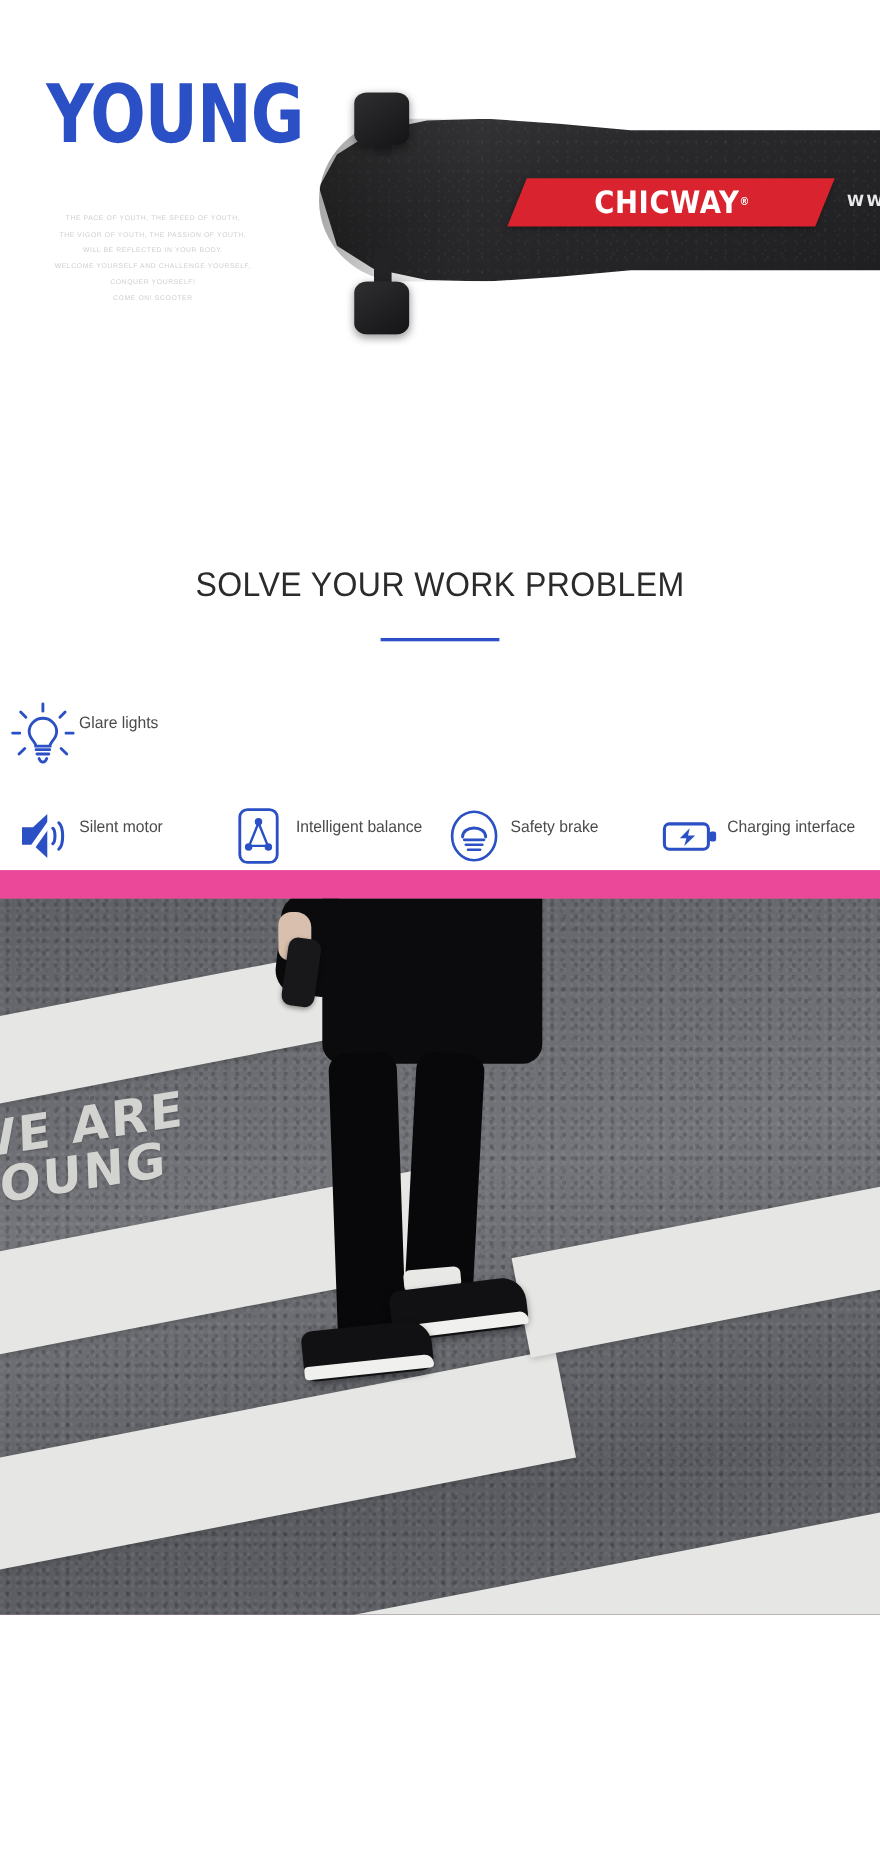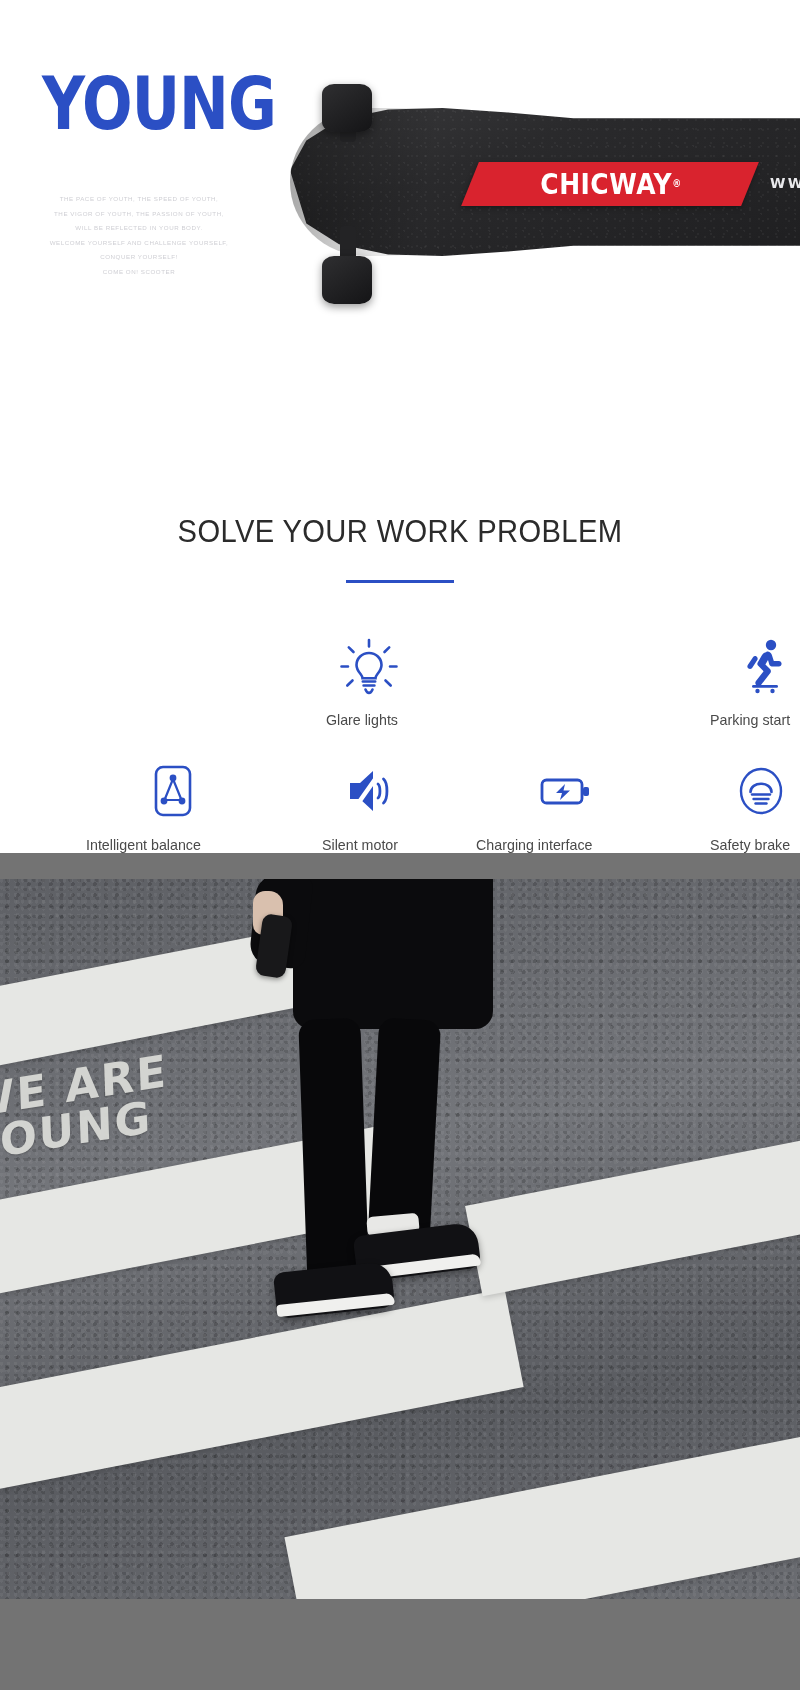--- a/index.html
+++ b/index.html
@@ -5,23 +5,23 @@
 <style>
   * { margin:0; padding:0; box-sizing:border-box; }
   html, body {
     width:800px;
     background:#ffffff;
     font-family:"Liberation Sans", sans-serif;
   }
   .page {
     position:relative;
     width:800px;
-    height:1690px;
+    height:1468px;
     overflow:hidden;
-    background:#737373;
+    background:#ec4899;
   }
 
   
   .hero {
     position:relative;
     width:800px;
     height:480px;
     background:#ffffff;
     overflow:hidden;
   }
@@ -173,22 +173,22 @@
   }
   .feature-row {
     display:flex;
     justify-content:space-between;
     align-items:flex-start;
   }
   .feature-row.row2 { margin-top:32px; }
   .feature-cell {
     flex:1 1 0;
     display:flex;
-    flex-direction:column;
-    align-items:flex-end;
+    flex-direction:row;
+    align-items:flex-start;
   }
   .feature-icon {
     height:62px;
     display:flex;
     align-items:center;
     justify-content:center;
   }
   .feature-label {
     margin-top:14px;
     font-family:"Liberation Sans", sans-serif;
@@ -337,42 +337,41 @@
                 <path d="M24.8 44.5h12.4M25.6 48.5h10.8"></path>
                 <path d="M27.5 52.5c.9 2.2 2 3.4 3.5 3.4s2.6-1.2 3.5-3.4"></path>
                 <path d="M31 9.5V3M15.5 15L10.8 10.3M46.5 15l4.7-4.7M10 29.5H3.5M58.5 29.5H52M14.5 43.5l-5.2 5M47.5 43.5l5.2 5"></path>
               </g>
             </svg>
           </div>
           <div class="feature-label">Glare lights</div>
         </div>
 
 
+
+
+
+      </div>
+
+      <div class="feature-row row2">
+
+
         <div class="feature-cell">
           <div class="feature-icon">
             <svg width="62" height="58" viewBox="0 0 62 58">
-              <g fill="#2b4fc4">
-                <circle cx="41" cy="8" r="5.2"></circle>
-                <path d="M36.5 15c-2 .4-3.6 1.6-4.6 3.3l-4.2 7.1c-.6 1-.5 2.3.3 3.1l5.6 5.8-7.6 9.6c-1.1 1.4-.9 3.4.5 4.5 1.4 1.1 3.4.9 4.5-.5l9.3-11.8c.9-1.2.8-2.9-.3-4l-4.6-4.6 2.6-4.4 1.3 4.4c.3 1.1 1.3 1.9 2.5 1.9h7.1c1.5 0 2.7-1.2 2.7-2.7s-1.2-2.7-2.7-2.7h-5.1l-2-6.3c-.7-2.2-2.8-3.6-5.1-3.2z"></path>
-                <path d="M26.5 19.5c-1.1-.8-2.7-.5-3.5.7l-5.2 7.8c-.8 1.2-.5 2.8.7 3.6 1.2.8 2.8.5 3.6-.7l5.2-7.8c.8-1.2.4-2.8-.8-3.6z"></path>
-                <rect x="22" y="48" width="26" height="2.8" rx="1.4"></rect>
-                <circle cx="27.5" cy="54" r="2.2"></circle>
-                <circle cx="42.5" cy="54" r="2.2"></circle>
+              <path d="M12 21 H22 L35 9 V49 L22 37 H12 Z" fill="#2b4fc4"></path>
+              <g fill="none" stroke="#2b4fc4" stroke-width="2.8" stroke-linecap="round">
+                <path d="M40 22c2.6 2 2.6 12 0 14"></path>
+                <path d="M45.5 17c4.6 4 4.6 20 0 24"></path>
               </g>
+              <path d="M45 6 L14 50" stroke="#ffffff" stroke-width="4.5" stroke-linecap="round" fill="none"></path>
             </svg>
           </div>
-          <div class="feature-label">Parking start</div>
+          <div class="feature-label">Silent motor</div>
         </div>
-
-
-
-      </div>
-
-      <div class="feature-row row2">
-
 
         <div class="feature-cell">
           <div class="feature-icon">
             <svg width="62" height="58" viewBox="0 0 62 58">
               <rect x="14" y="5" width="34" height="48" rx="7" fill="none" stroke="#2b4fc4" stroke-width="2.6"></rect>
               <g stroke="#2b4fc4" stroke-width="2.2" fill="none">
                 <path d="M31 17 L22.5 38 M31 17 L39.5 38 M22.5 38 L39.5 38"></path>
               </g>
               <g fill="#2b4fc4">
                 <circle cx="31" cy="16" r="3.4"></circle>
@@ -380,55 +379,41 @@
                 <circle cx="40" cy="39" r="3.4"></circle>
               </g>
             </svg>
           </div>
           <div class="feature-label">Intelligent balance</div>
         </div>
 
         <div class="feature-cell">
           <div class="feature-icon">
             <svg width="62" height="58" viewBox="0 0 62 58">
-              <path d="M12 21 H22 L35 9 V49 L22 37 H12 Z" fill="#2b4fc4"></path>
-              <g fill="none" stroke="#2b4fc4" stroke-width="2.8" stroke-linecap="round">
-                <path d="M40 22c2.6 2 2.6 12 0 14"></path>
-                <path d="M45.5 17c4.6 4 4.6 20 0 24"></path>
-              </g>
-              <path d="M45 6 L14 50" stroke="#ffffff" stroke-width="4.5" stroke-linecap="round" fill="none"></path>
-            </svg>
-          </div>
-          <div class="feature-label">Silent motor</div>
-        </div>
-
-        <div class="feature-cell">
-          <div class="feature-icon">
-            <svg width="62" height="58" viewBox="0 0 62 58">
-              <rect x="8" y="18" width="40" height="23" rx="4.5" fill="none" stroke="#2b4fc4" stroke-width="2.8"></rect>
-              <rect x="49" y="25" width="6" height="9" rx="2" fill="#2b4fc4"></rect>
-              <path d="M31 22 L22 31 H28 L26 38 L36 28.5 H29.5 Z" fill="#2b4fc4"></path>
-            </svg>
-          </div>
-          <div class="feature-label">Charging interface</div>
-        </div>
-
-        <div class="feature-cell">
-          <div class="feature-icon">
-            <svg width="62" height="58" viewBox="0 0 62 58">
               <ellipse cx="31" cy="29" rx="20" ry="22" fill="none" stroke="#2b4fc4" stroke-width="2.4"></ellipse>
               <path d="M20.5 30 C20.5 19 41.5 19 41.5 30" fill="none" stroke="#2b4fc4" stroke-width="2.6" stroke-linecap="round"></path>
               <g stroke="#2b4fc4" stroke-width="2.4" stroke-linecap="round">
                 <path d="M22 32.5 H40"></path>
                 <path d="M23.5 37 H38.5"></path>
                 <path d="M25.5 41.5 H36.5"></path>
               </g>
             </svg>
           </div>
           <div class="feature-label">Safety brake</div>
+        </div>
+
+        <div class="feature-cell">
+          <div class="feature-icon">
+            <svg width="62" height="58" viewBox="0 0 62 58">
+              <rect x="8" y="18" width="40" height="23" rx="4.5" fill="none" stroke="#2b4fc4" stroke-width="2.8"></rect>
+              <rect x="49" y="25" width="6" height="9" rx="2" fill="#2b4fc4"></rect>
+              <path d="M31 22 L22 31 H28 L26 38 L36 28.5 H29.5 Z" fill="#2b4fc4"></path>
+            </svg>
+          </div>
+          <div class="feature-label">Charging interface</div>
         </div>
 
       </div>
     </div>
   </section>
 
   <section class="photo">
     <div class="asphalt"></div>
 
     <div class="stripe s1"></div>

